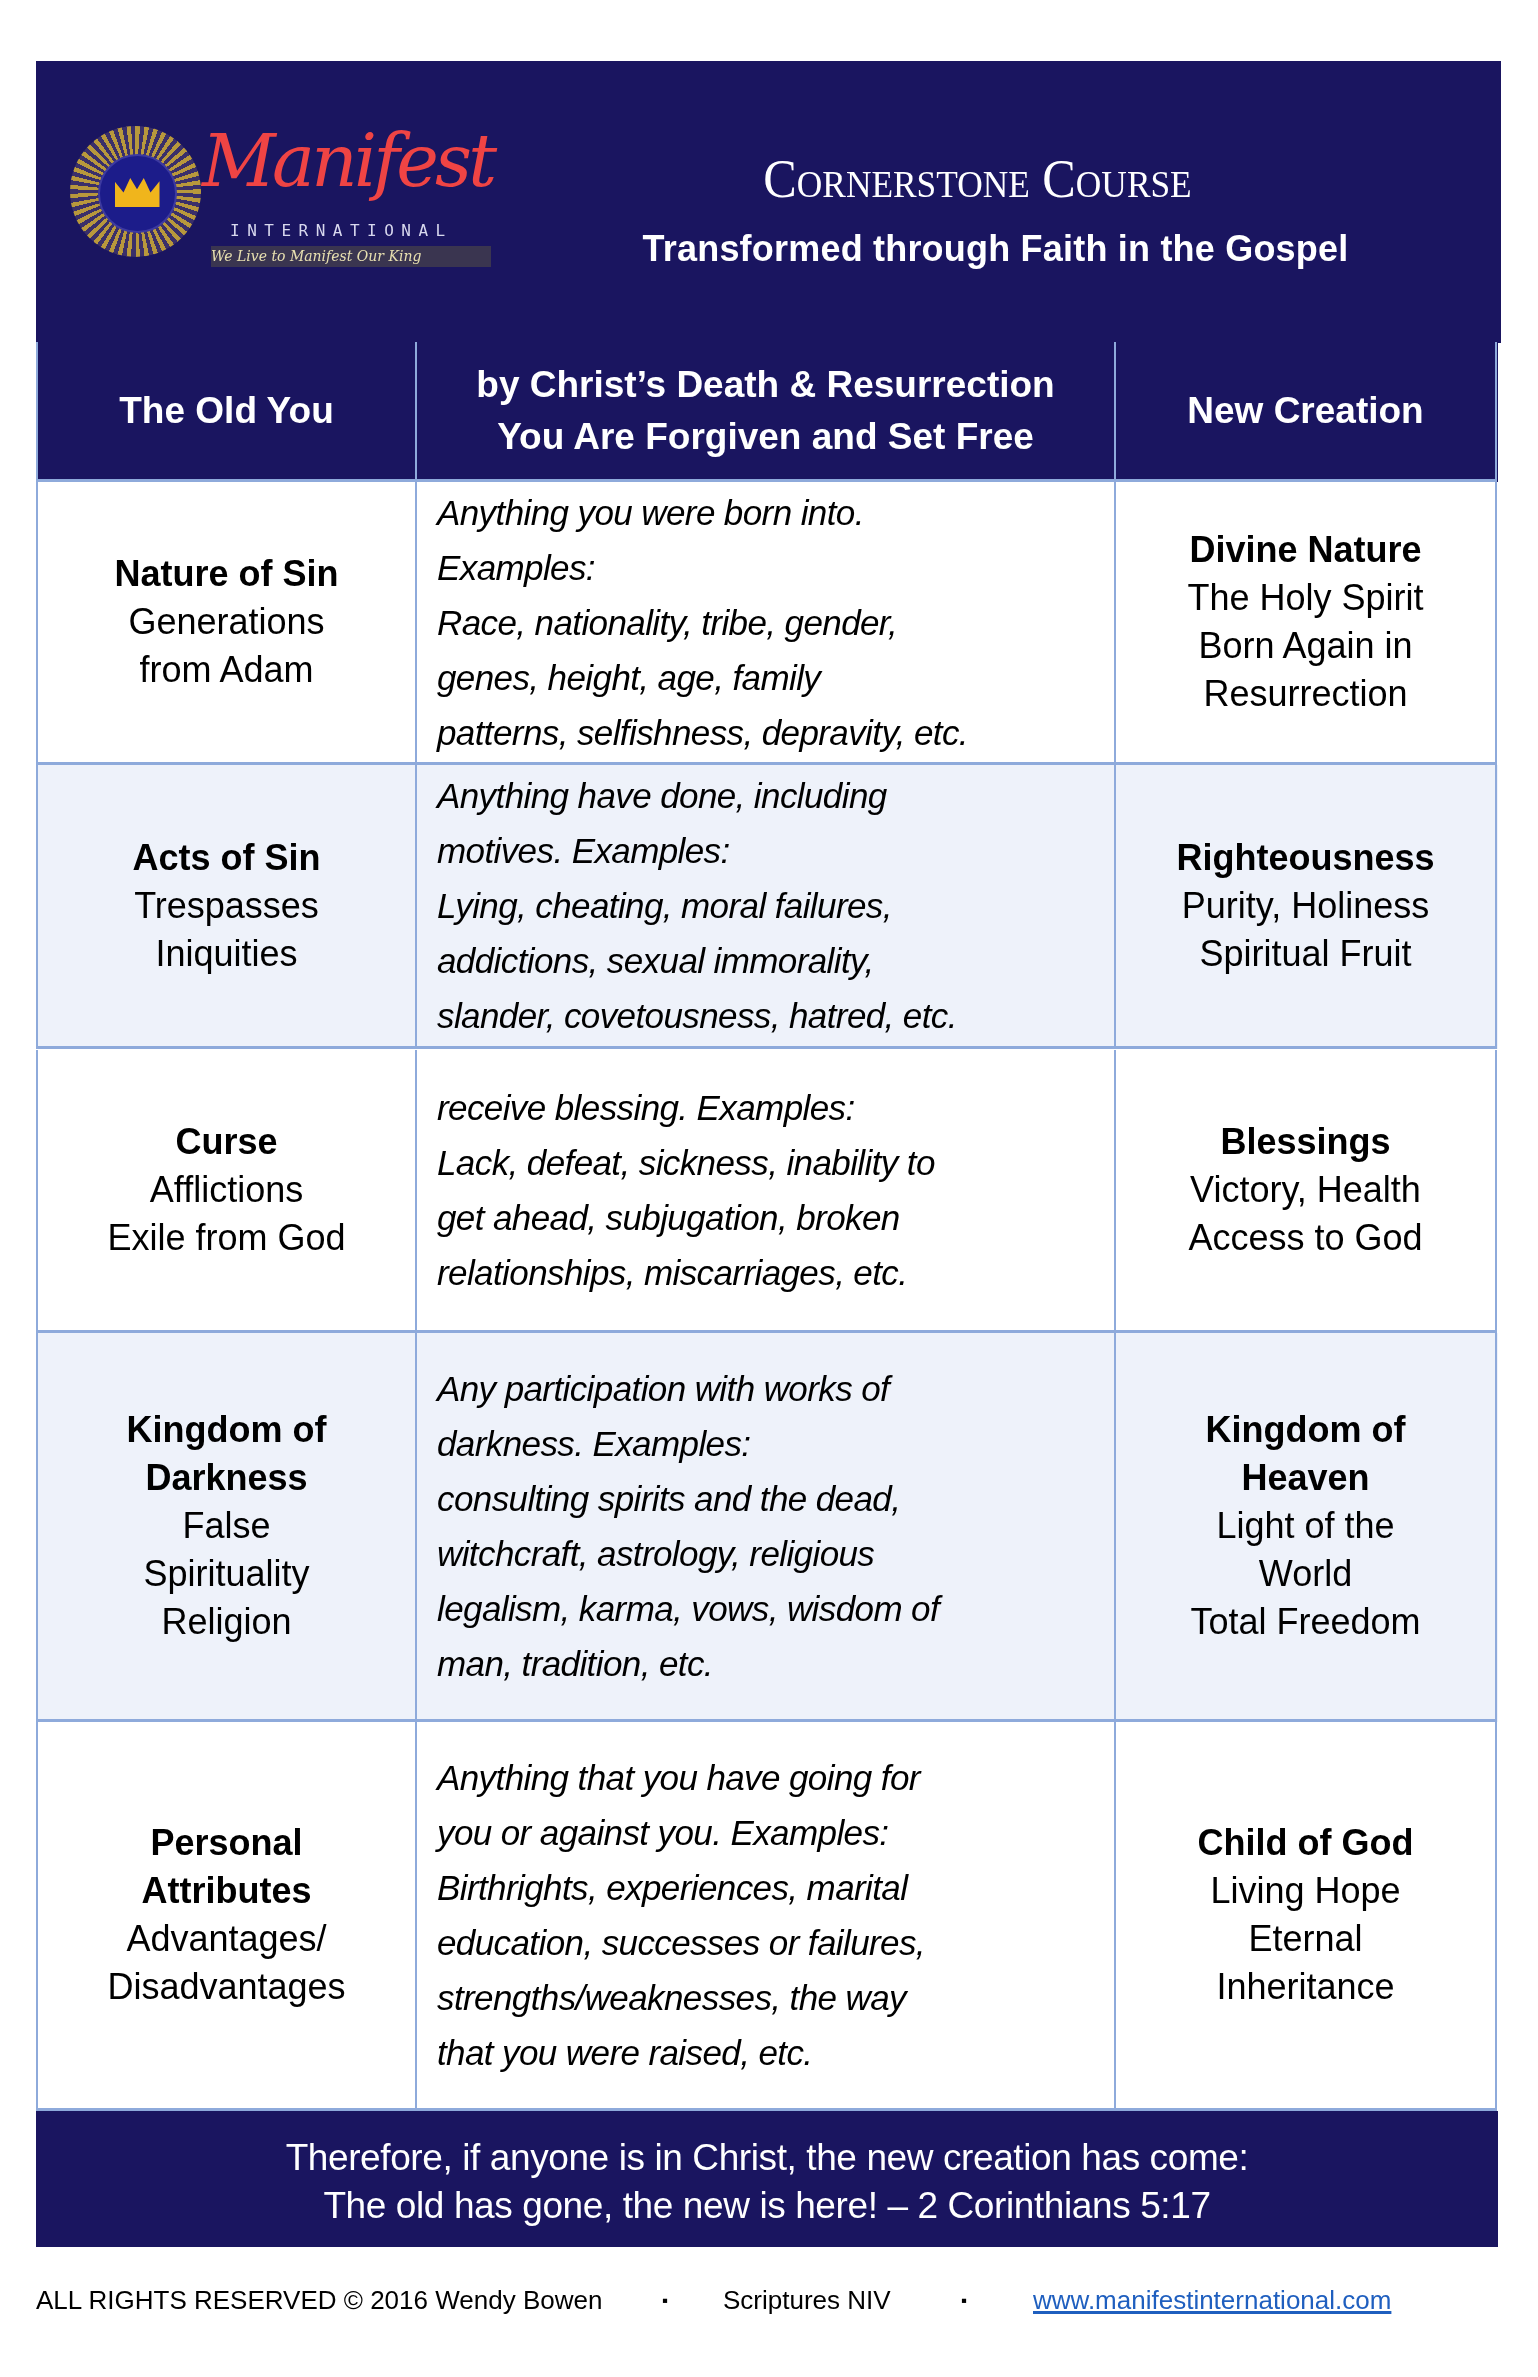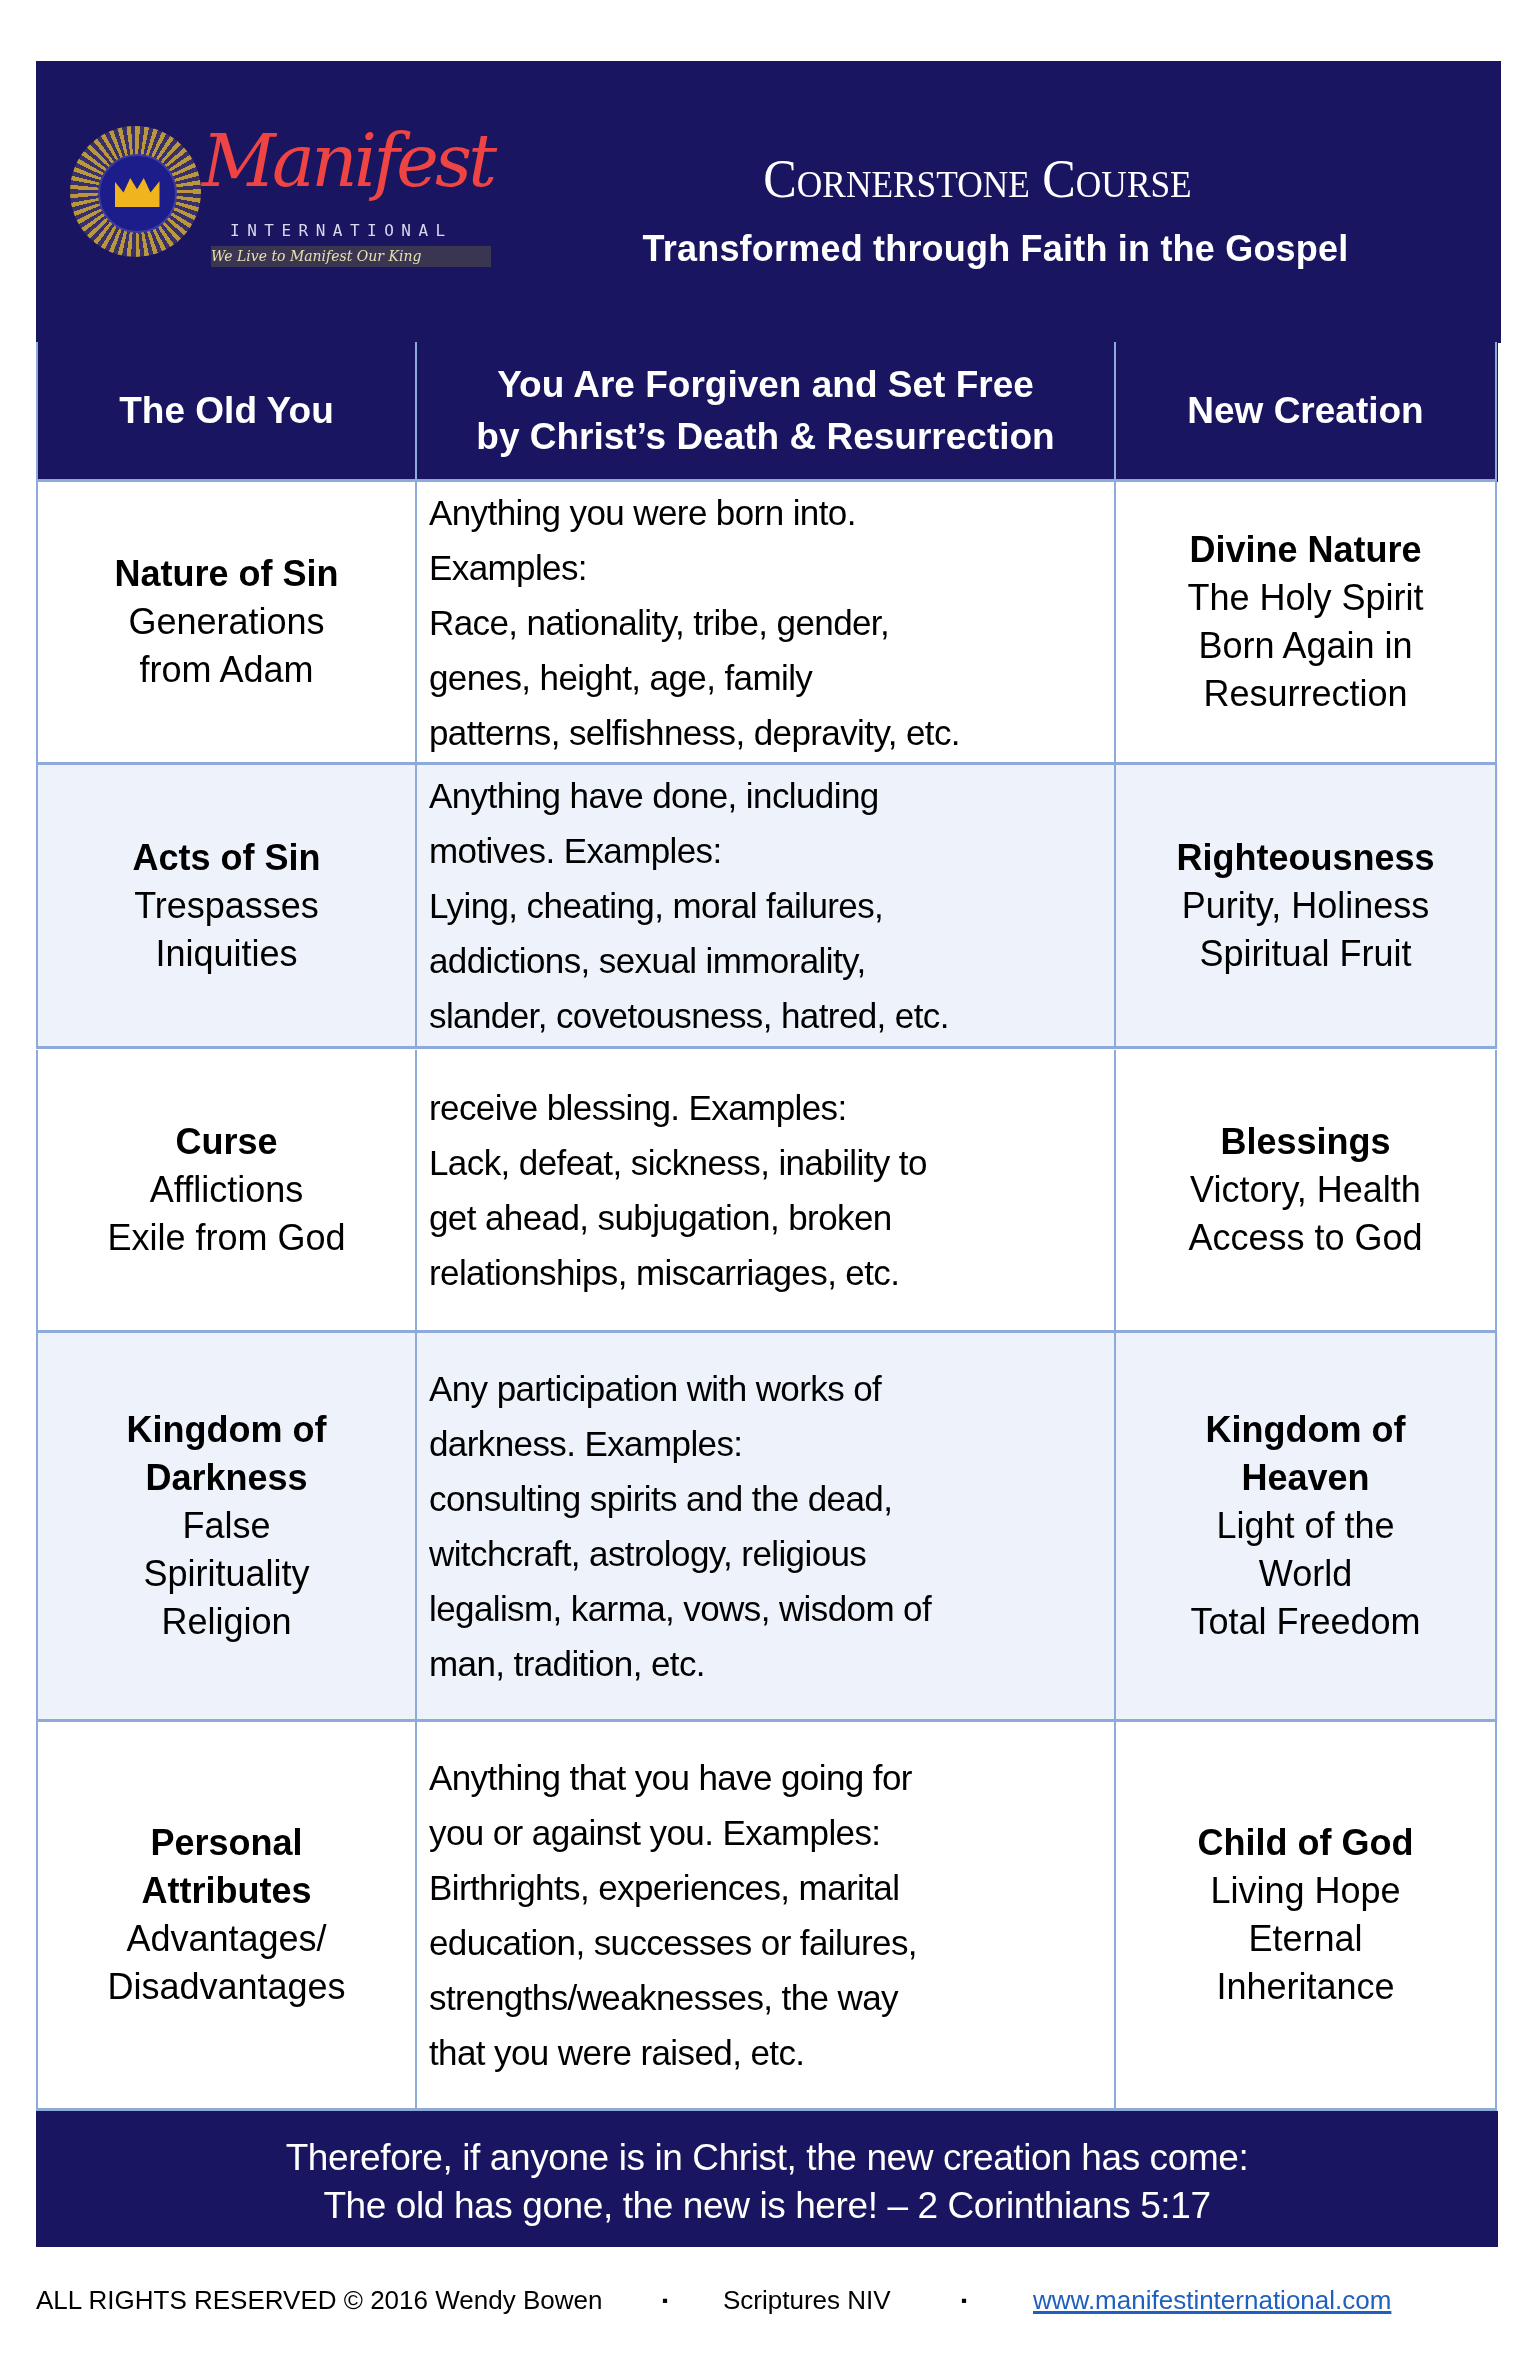--- a/index.html
+++ b/index.html
@@ -62,21 +62,21 @@
   .cell:first-child { border-left: 2.8px solid #8eaadb; }
   .c1 { width: 381px; } .c2 { width: 699px; } .c3 { width: 381px; }
   .hdr { background: #1a1560; color: #fff; font-weight: bold; }
   .hdr .cell { border-color: #8eaadb; }
   .hdr-label { font-size: 37px; line-height: 52px; white-space: nowrap; }
   .band-alt { background: #eef2fa; }
   .band { background: #ffffff; }
   .side { font-size: 36px; line-height: 48px; }
   .side .strong { font-weight: bold; display: block; white-space: nowrap; }
   .side .line { display: block; white-space: nowrap; }
-  .mid { justify-content: flex-start; text-align: left; padding-left: 12px; }
+  .mid { justify-content: flex-start; text-align: left; padding-left: 20px; font-style: italic; }
   .mid .line { display: block; white-space: nowrap; font-size: 35px; line-height: 55px; letter-spacing: -0.6px; }
 
   #verse {
     position: absolute; left: 36px; top: 2111px; width: 1462px; height: 136px;
     color: #fff; text-align: center; font-size: 37px; line-height: 48px;
     box-sizing: border-box; padding-top: 23px;
   }
   #verse .line { display: block; white-space: nowrap; letter-spacing: -0.4px; }
 
   #credits {
@@ -107,22 +107,22 @@
 
 <div id="table">
   <div class="row hdr" id="hdr-row" style="top:0;height:140px;">
       <div class="cell c1">
         <div>
           <div class="hdr-label">The Old You</div>
         </div>
       </div>
       <div class="cell c2">
         <div>
+          <div class="hdr-label">by Christ’s Death &amp; Resurrection</div>
           <div class="hdr-label">You Are Forgiven and Set Free</div>
-          <div class="hdr-label">by Christ’s Death &amp; Resurrection</div>
         </div>
       </div>
       <div class="cell c3">
         <div>
           <div class="hdr-label">New Creation</div>
         </div>
       </div>
     </div>
 <div class="row band" style="top: 140px; height: 283px;">
       <div class="cell side c1">

